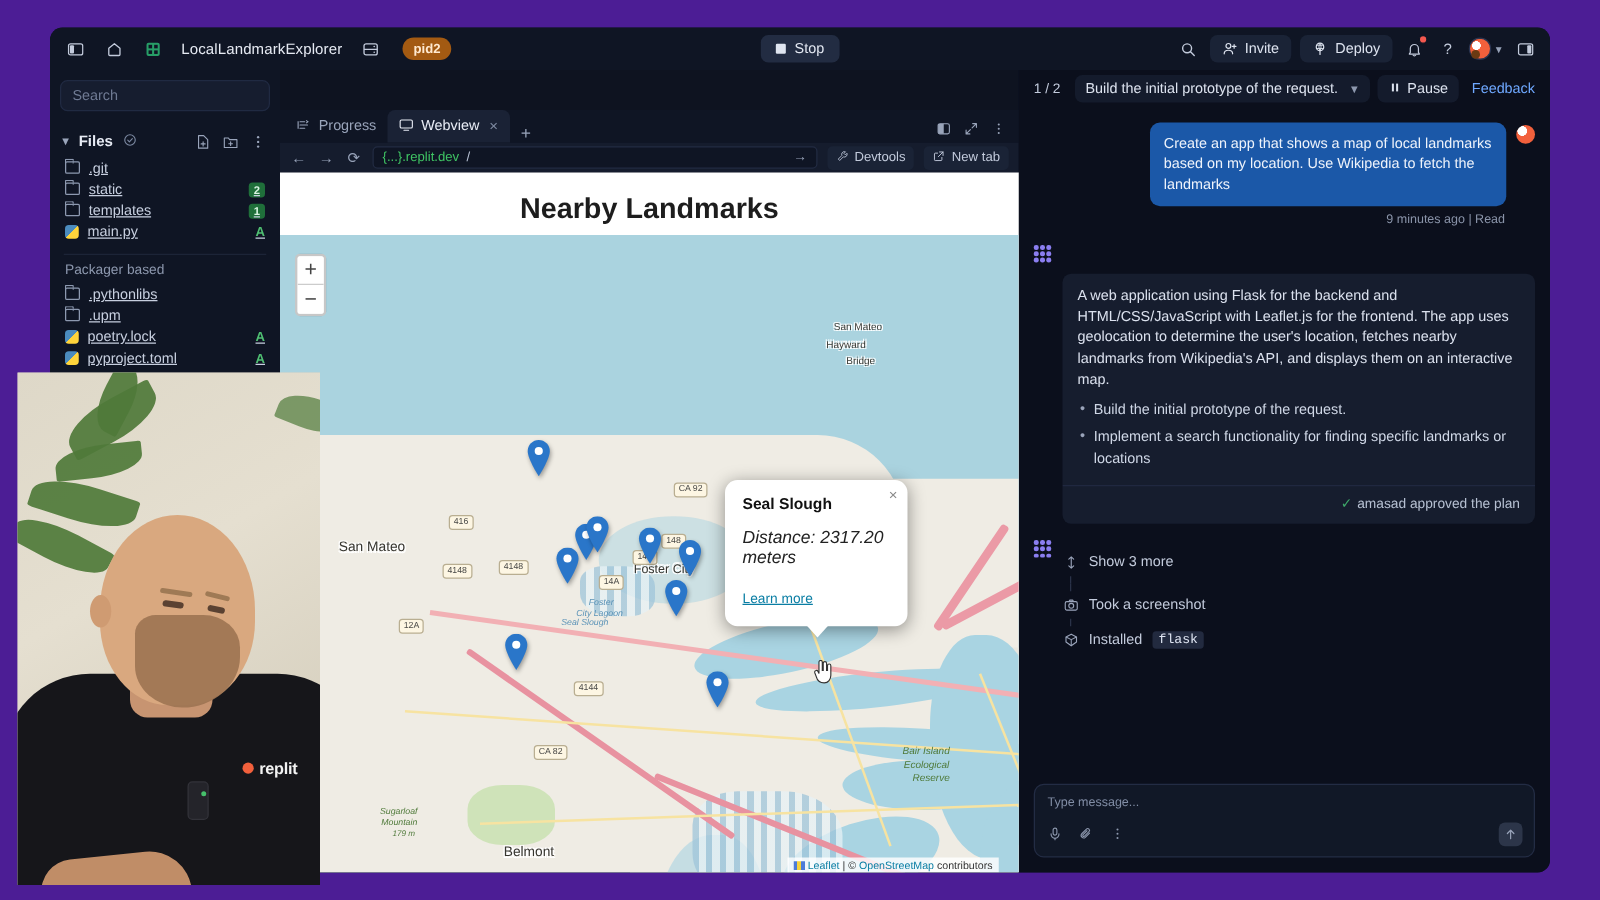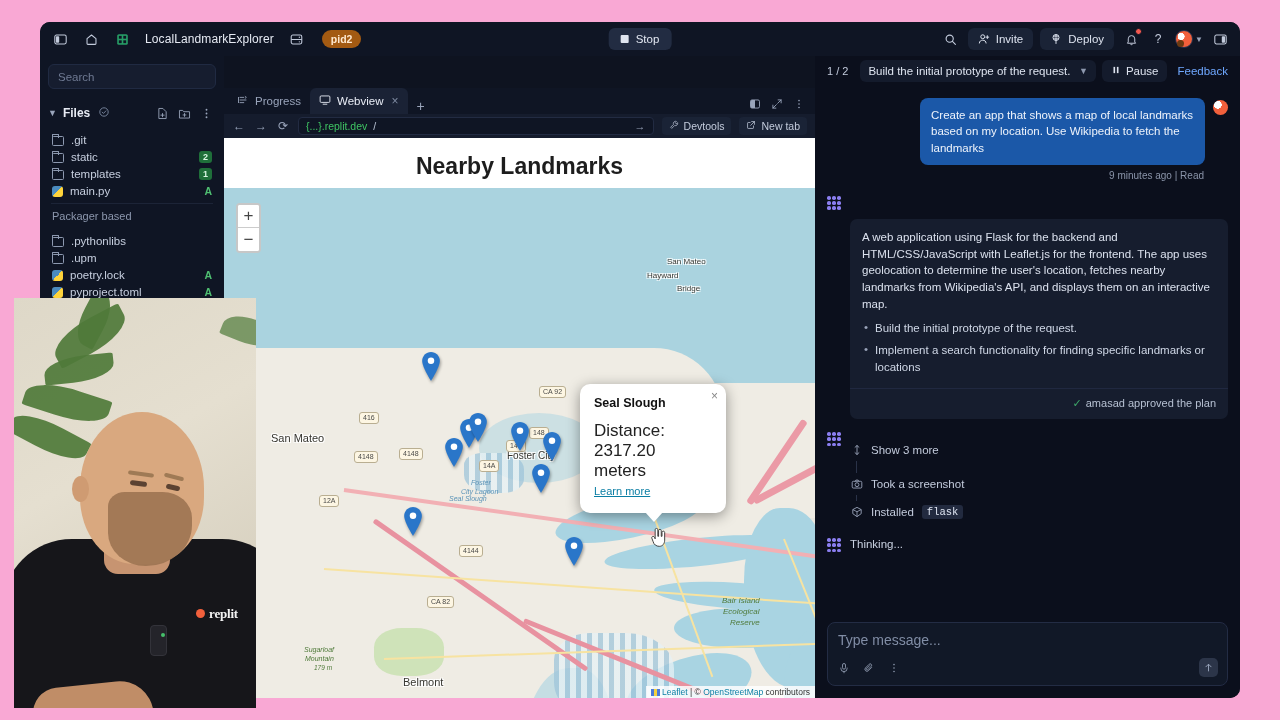--- a/index.html
+++ b/index.html
@@ -5,21 +5,21 @@
   * { box-sizing: border-box; margin: 0; padding: 0; }
   html, body {
     width: 1280px; height: 720px;
     background: #0b0f1a;
     font-family: "Liberation Sans", sans-serif;
     overflow: hidden;
   }
   #app {
     position: relative;
     width: 1280px; height: 720px;
-    background: #f9a8d4;
+    background: #4c1d95;
     padding-left: 28px;
   }
   
   .window {
     position: absolute;
     left: 40px; top: 22px;
     width: 1200px; height: 676px;
     background: #0e1320;
     border-radius: 10px;
     overflow: hidden;
@@ -128,26 +128,27 @@
     height: 24px;
     gap: 6px;
   }
   .files-hdr .chev { color: #9aa5bb; font-size: 9px; }
   .files-hdr .title { font-size: 12px; color: #e7ebf4; font-weight: bold; }
   .files-hdr .cloud { color: #7d8aa3; font-size: 11px; margin-left: 2px;}
   .files-hdr .spacer { flex: 1; }
   .files-hdr .act { color: #9aa5bb; width:16px;height:16px;display:flex;align-items:center;justify-content:center;}
   .file-list { padding: 4px 0 0 0; }
   .file-row {
-    display: flex; align-items: flex-end;
+    display: flex; align-items: flex-start;
     height: 17px;
     padding: 0 12px 0 12px;
     font-size: 11.5px;
     color: #c7cfdf;
     gap: 7px;
+    text-decoration: underline;
   }
   .file-row .fname { flex: 1; white-space: nowrap; overflow: hidden; }
   .file-row.py .fname { color: #c7cfdf; }
   .badge-count {
     background: #1f6f3a; color: #d8f5e2;
     font-size: 9px; border-radius: 3px;
     padding: 0px 4px; line-height: 12px; min-width: 13px; text-align: center;
     font-weight: bold;
   }
   .badge-a { color: #4fbf72; font-size: 10.5px; font-weight: bold; }
@@ -331,28 +332,28 @@
     padding:12px 14px 14px 14px;
   }
   .popup:after{
     content:""; position:absolute; left:50%; bottom:-9px;
     margin-left:-8px;
     border-left:9px solid transparent;
     border-right:9px solid transparent;
     border-top:10px solid #fff;
   }
   .popup h3 { font-size:12.5px; color:#111; margin-bottom:11px; font-weight:bold;}
-  .popup p { font-size:17px; color:#222; margin-bottom:0; }
+  .popup p { font-size:14px; color:#222; margin-bottom:16px;font-style:italic; }
   .popup a { font-size:11px; color:#0a7ea4; text-decoration:underline; }
   .popup .x {
     position:absolute; right:8px; top:5px;
     font-size:12px; color:#888;
   }
   .attribution {
-    position:absolute; right:0; bottom:0;
+    position:absolute; right:16px; bottom:0;
     background:rgba(255,255,255,.82);
     font-size:8.5px; color:#333;
     padding:1px 5px;
     z-index:50;
     font-family:"Liberation Sans", sans-serif;
   }
   .attribution a { color:#0a7ea4; text-decoration:none; }
   .leaflet-flag {
     display:inline-block; width:9px;height:7px;
     background: linear-gradient(90deg,#4c7bd9 0 33%, #f5d23c 33% 66%, #4c7bd9 66% 100%);
@@ -471,21 +472,21 @@
   .thinking-txt { font-size:11.5px; color:#c9d1e1;}
   .composer {
     margin: 8px 12px 12px 12px;
     background: #111827;
     border: 1px solid #232c44;
     border-radius: 8px;
     padding: 9px 10px 7px 10px;
     flex: 0 0 auto;
     position: relative;
   }
-  .composer-placeholder { font-size: 14px; color: #818da5; }
+  .composer-placeholder { font-size: 10px; color: #818da5; }
   .composer-tools {
     display:flex; align-items:center; gap:13px;
     margin-top:12px; color:#8d98ae;
   }
   .send-btn {
     position:absolute; right:9px; bottom:8px;
     width:19px;height:19px;border-radius:5px;
     background:#2c3549; color:#97a2b8;
     display:flex;align-items:center;justify-content:center;
     font-size:11px;
@@ -531,21 +532,21 @@
   .wc-beard2 {
     position:absolute; left:66px; bottom:148px; width:84px;height:74px;
     background:#9c7352; border-radius: 20% 35% 55% 45%;
     opacity:.9;
   }
   .wc-brow { position:absolute; width:26px;height:4px;background:#9f7a55;border-radius:3px;}
   .wc-eye { position:absolute; width:17px;height:5px;background:#5b4232;border-radius:3px;}
   .wc-logo {
     position:absolute; right:18px; bottom:86px;
     font-size:13px; color:#f3f3f3; font-weight:bold;
-    font-family:Liberation Serif, serif;
+    font-family:Liberation Sans, sans-serif;
     letter-spacing:-.2px;
   }
   .wc-logo:before{
     content:""; position:absolute; left:-13px; top:3px;
     width:9px;height:9px;border-radius:50%;
     background:#f2603c;
   }
   .wc-mic {
     position:absolute; left:108px; bottom:58px; width:17px; height:31px;
     background:#24242a; border-radius:4px; border:1px solid #33333a;
@@ -846,21 +847,21 @@
             <div class="bridge" style="left:525px;top:312px;width:100px;transform:rotate(-56deg);"></div>
 
             <div class="zoom-ctl">
               <div>+</div>
               <div>−</div>
             </div>
 
             <div id="map-labels">
                 <div class="maplabel" style="color: rgb(54, 53, 47); font-weight: normal; text-shadow: rgb(255, 255, 255) 1px 1px 0px, rgb(255, 255, 255) -1px -1px 0px, rgb(255, 255, 255) 1px -1px 0px, rgb(255, 255, 255) -1px 1px 0px; left: 47px; top: 244px; font-size: 11px;">San Mateo</div>
                 <div class="maplabel" style="color: rgb(59, 58, 52); text-shadow: rgb(255, 255, 255) 1px 1px 0px, rgb(255, 255, 255) -1px -1px 0px, rgb(255, 255, 255) 1px -1px 0px, rgb(255, 255, 255) -1px 1px 0px; left: 443px; top: 69px; font-size: 8px;">San Mateo</div>
-                <div class="maplabel" style="color: rgb(59, 58, 52); text-shadow: rgb(255, 255, 255) 1px 1px 0px, rgb(255, 255, 255) -1px -1px 0px, rgb(255, 255, 255) 1px -1px 0px, rgb(255, 255, 255) -1px 1px 0px; left: 423px; top: 83px; font-size: 8px;">Hayward</div>
+                <div class="maplabel" style="color: rgb(59, 58, 52); text-shadow: rgb(255, 255, 255) 1px 1px 0px, rgb(255, 255, 255) -1px -1px 0px, rgb(255, 255, 255) 1px -1px 0px, rgb(255, 255, 255) -1px 1px 0px; left: 437px; top: 83px; font-size: 8px;">Hayward</div>
                 <div class="maplabel" style="color: rgb(59, 58, 52); text-shadow: rgb(255, 255, 255) 1px 1px 0px, rgb(255, 255, 255) -1px -1px 0px, rgb(255, 255, 255) 1px -1px 0px, rgb(255, 255, 255) -1px 1px 0px; left: 453px; top: 96px; font-size: 8px;">Bridge</div>
                 <div class="maplabel" style="color: rgb(54, 53, 47); font-weight: normal; text-shadow: rgb(255, 255, 255) 1px 1px 0px, rgb(255, 255, 255) -1px -1px 0px, rgb(255, 255, 255) 1px -1px 0px, rgb(255, 255, 255) -1px 1px 0px; left: 283px; top: 262px; font-size: 10px;">Foster City</div>
                 <div class="maplabel" style="color: rgb(91, 147, 183); font-style: italic; left: 247px; top: 291px; font-size: 7px;">Foster</div>
                 <div class="maplabel" style="color: rgb(91, 147, 183); font-style: italic; left: 237px; top: 300px; font-size: 7px;">City Lagoon</div>
                 <div class="maplabel" style="color: rgb(91, 147, 183); font-style: italic; left: 225px; top: 307px; font-size: 7px;">Seal Slough</div>
                 <div class="maplabel" style="color: rgb(79, 122, 58); font-style: italic; left: 498px; top: 408px; font-size: 8px;">Bair Island</div>
                 <div class="maplabel" style="color: rgb(79, 122, 58); font-style: italic; left: 499px; top: 419px; font-size: 8px;">Ecological</div>
                 <div class="maplabel" style="color: rgb(79, 122, 58); font-style: italic; left: 506px; top: 430px; font-size: 8px;">Reserve</div>
                 <div class="maplabel" style="color: rgb(54, 53, 47); font-weight: normal; text-shadow: rgb(255, 255, 255) 1px 1px 0px, rgb(255, 255, 255) -1px -1px 0px, rgb(255, 255, 255) 1px -1px 0px, rgb(255, 255, 255) -1px 1px 0px; left: 179px; top: 488px; font-size: 11px;">Belmont</div>
                 <div class="maplabel" style="color: rgb(59, 58, 52); text-shadow: rgb(255, 255, 255) 1px 1px 0px, rgb(255, 255, 255) -1px -1px 0px, rgb(255, 255, 255) 1px -1px 0px, rgb(255, 255, 255) -1px 1px 0px; left: 267px; top: 533px; font-size: 7px;">Belmont</div>
@@ -1036,34 +1037,20 @@
                         <path d="M8 7.6v6.6M8 7.6l5.6-2.8M8 7.6L2.4 4.8" stroke="currentColor" stroke-width="1.1"></path>
                       </svg>
                     </span>
                     <span>Installed</span>
                     <span class="code-chip">flask</span>
                   </div>
                 </div>
             </div>
           </div>
 
-          <div class="thinking-row">
-            <div class="agent-icon">
-              <i></i>
-                <i></i>
-                <i></i>
-                <i></i>
-                <i></i>
-                <i></i>
-                <i></i>
-                <i></i>
-                <i></i>
-            </div>
-            <span class="thinking-txt">Thinking...</span>
-          </div>
         </div>
 
         <div class="composer">
           <div class="composer-placeholder">Type message...</div>
           <div class="composer-tools">
             <span>
               <svg width="12" height="12" viewBox="0 0 16 16" fill="none">
                   <rect x="6" y="2" width="4" height="7.5" rx="2" stroke="currentColor" stroke-width="1.2"></rect>
                   <path d="M3.8 8v.6a4.2 4.2 0 0 0 8.4 0V8" stroke="currentColor" stroke-width="1.2" stroke-linecap="round"></path>
                   <line x1="8" y1="12.8" x2="8" y2="14.4" stroke="currentColor" stroke-width="1.2" stroke-linecap="round"></line>

